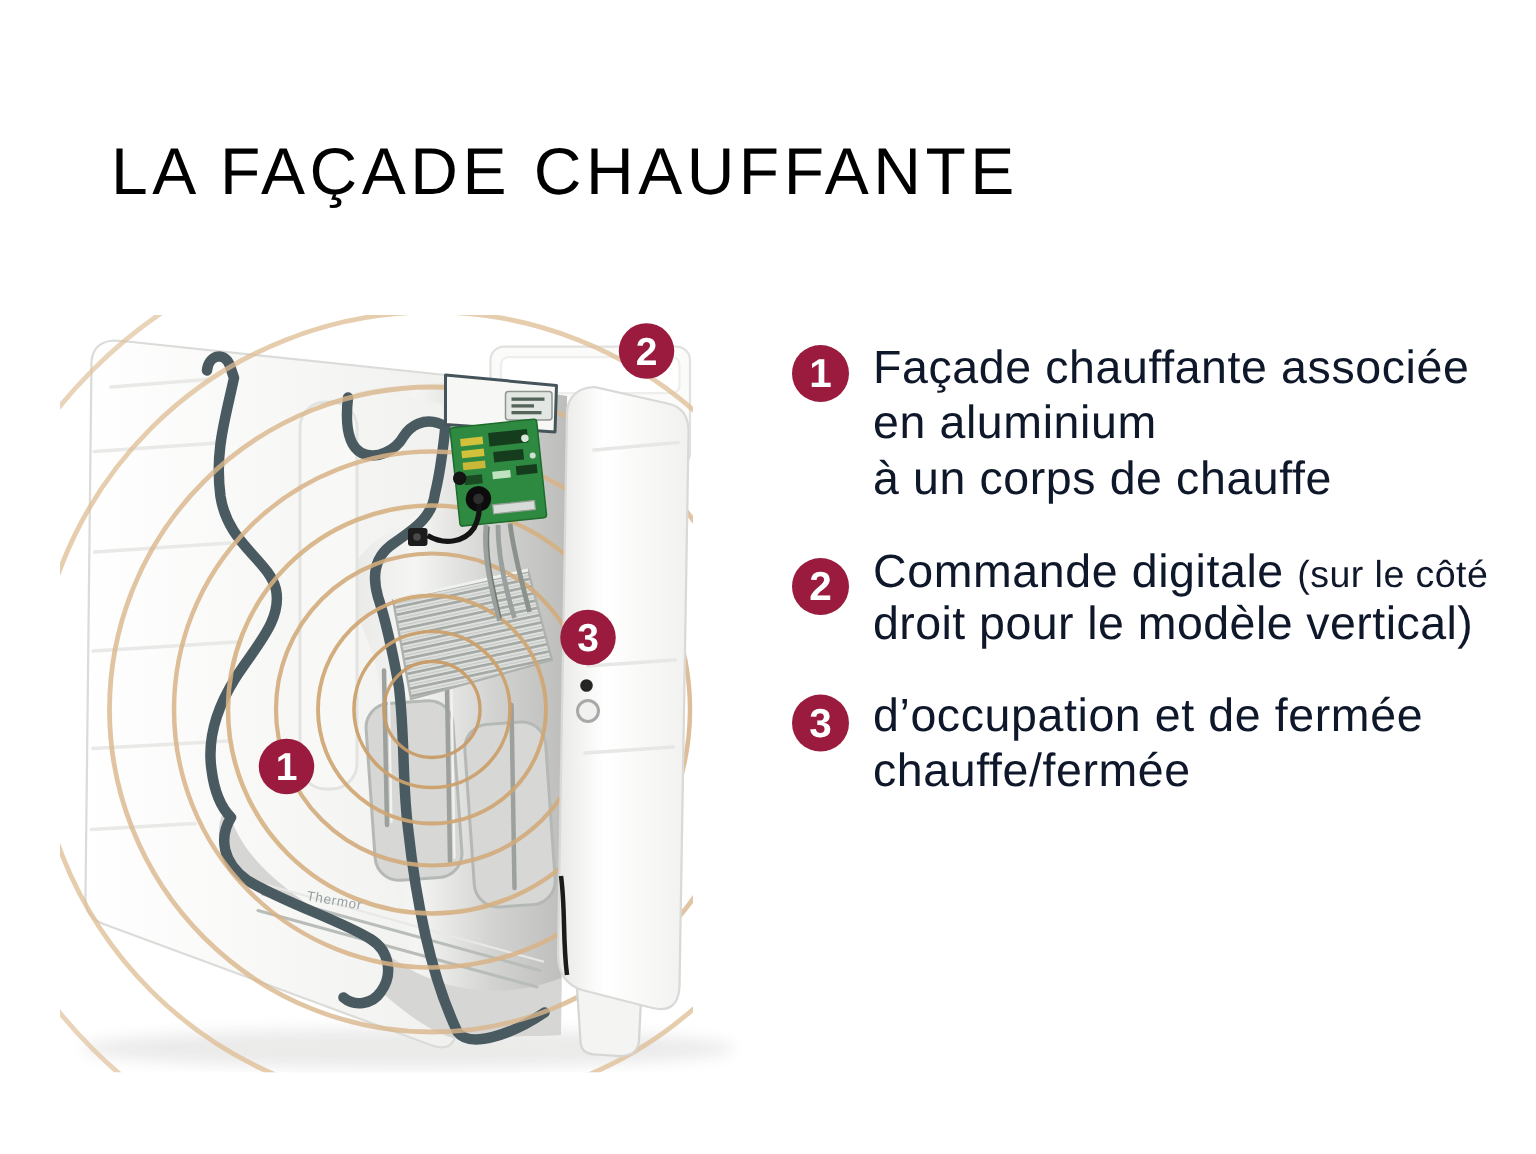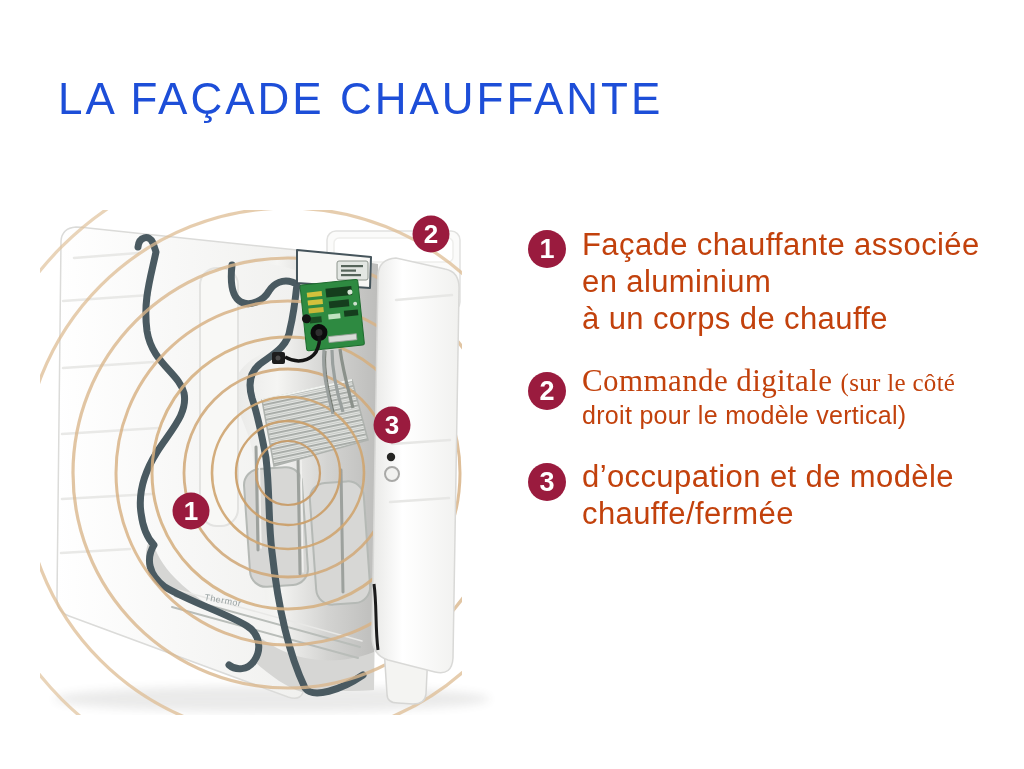--- a/index.html
+++ b/index.html
@@ -2,43 +2,43 @@
 <html><head>
 <meta charset="utf-8">
 <style>
   html,body{margin:0;padding:0;background:#ffffff;}
   .canvas{
     position:relative;width:1024px;height:769px;background:#ffffff;
     overflow:hidden;font-family:"Liberation Sans",sans-serif;
   }
   
   .title{
-    position:absolute;left:58px;top:73px;margin:0;
+    position:absolute;left:58px;top:73px;margin:16px;
     font-size:44px;line-height:52px;font-weight:400;letter-spacing:3px;
-    color:#1d4ed8;
+    color:#000000;
   }
   .title span{display:block;}
   
   .diagram{position:absolute;left:40px;top:210px;width:480px;height:505px;}
   .diagram svg{display:block;}
   .svgtxt{font-family:"Liberation Sans",sans-serif;}
   
   .legend-item{position:absolute;left:528px;display:flex;align-items:flex-start;}
   .badge{
     width:38px;height:38px;border-radius:50%;background:#9a1b3e;color:#ffffff;
     font-size:27px;font-weight:bold;display:flex;align-items:center;justify-content:center;
     margin-right:16px;flex:0 0 38px;
   }
-  .legend-text{font-size:31px;line-height:37px;color:#c2410c;letter-spacing:0.4px;}
+  .legend-text{font-size:31px;line-height:37px;color:#0f172a;letter-spacing:0.4px;}
   #legend-item-1{top:226px;} #legend-item-1 .badge{margin-top:4px;}
   #legend-item-2{top:364px;} #legend-item-2 .badge{margin-top:8px;}
   #legend-item-3{top:458px;} #legend-item-3 .badge{margin-top:5px;}
   .note{font-size:25px;letter-spacing:0.3px;}
-  #legend-item-2 .line1{line-height:34px;font-family:Liberation Serif, serif;}
-  #legend-item-2 .line2{font-size:25px;line-height:31px;letter-spacing:0.3px;}
+  #legend-item-2 .line1{line-height:34px;}
+  #legend-item-2 .line2{font-size:31px;line-height:31px;letter-spacing:0.3px;}
 </style>
 </head>
 <body>
 
 <div class="canvas">
 
   <h1 class="title">
     <span>LA FAÇADE CHAUFFANTE</span>
   </h1>
 
@@ -226,18 +226,18 @@
         <span>Commande digitale</span>
         <span class="note">(sur le côté</span>
       </div>
       <div class="line2">droit pour le modèle vertical)</div>
     </div>
   </div>
 
   <div class="legend-item" id="legend-item-3">
     <div class="badge">3</div>
     <div class="legend-text">
-      <div>d’occupation et de modèle</div>
+      <div>d’occupation et de fermée</div>
       <div>chauffe/fermée</div>
     </div>
   </div>
 
 </div>
 
 </body></html>

